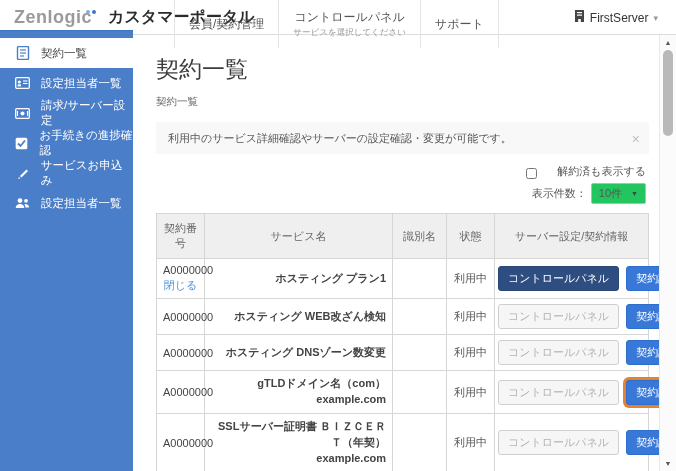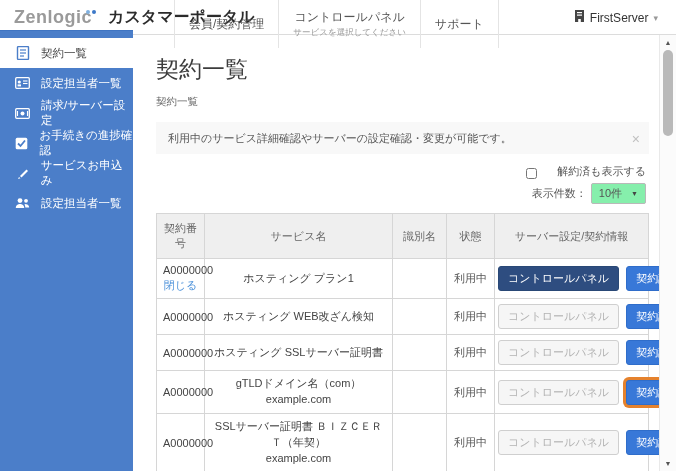--- a/index.html
+++ b/index.html
@@ -52,32 +52,32 @@
   .breadcrumb { font-size:10.5px; color:#666; margin-top:10px; }
   .notice { position:relative; margin-top:13px; background:#f8f8f8;
     padding:7px 26px 7px 12px; font-size:11px; color:#555; line-height:1.65; }
   .notice-close { position:absolute; right:9px; top:6px; font-size:14px; color:#c0c0c0; cursor:pointer; }
   .filters { display:flex; flex-direction:column; align-items:flex-end; gap:4px;
     font-size:11px; color:#555; margin-top:10px; padding-right:3px; }
   .filters .chk { display:flex; align-items:flex-end; gap:20px; cursor:pointer; }
   .filters .chk input { width:11px; height:11px; cursor:pointer; }
   .pp { display:flex; align-items:center; }
   .pp-select { display:inline-flex; align-items:center; gap:9px; border:1px solid #b9b9b9;
-    border-radius:2px; background:#86efac; padding:2px 7px; margin-left:4px; cursor:pointer; }
+    border-radius:2px; background:#22c55e; padding:2px 7px; margin-left:4px; cursor:pointer; }
   .pp-select .caret { font-size:7px; color:#444; }
 
   
   table { width:100%; border-collapse:collapse; table-layout:fixed;
     margin-top:9px; font-size:11px; color:#444; }
   col.c1{width:48px} col.c2{width:188px} col.c3{width:54px} col.c4{width:48px} col.c5{width:auto}
   th { background:#efefef; border:1px solid #d6d6d6; font-weight:400; color:#666;
     padding:7px 3px; font-size:11px; }
   td { border:1px solid #d6d6d6; padding:5px 6px; vertical-align:middle; }
   td.num { text-align:center; }
-  td.svc { text-align:center; line-height:1.45; }
+  td.svc { text-align:right; line-height:1.45;font-weight:bold; }
   td.status { text-align:center; color:#555; }
   td.actions { text-align:center; white-space:nowrap; padding:5px 3px; }
   .toggle-link { display:block; text-align:center; color:#4a90d9; margin-top:2px; cursor:pointer; }
   .btn { display:inline-block; border-radius:3px; padding:4px 9px; font-size:11px;
     cursor:pointer; border:1px solid transparent; }
   .btn-cp { background:#2e4d80; color:#fff; border-color:#294876; }
   .btn-cp.disabled { background:#f6f6f6; color:#b3b3b3; border-color:#cfcfcf; cursor:default; }
   .btn-detail { background:#3878d8; color:#fff; border-color:#2f6dca; margin-left:4px; }
   .btn-detail.highlight { box-shadow:0 0 0 3px #e5822d; }
 </style>
@@ -247,21 +247,21 @@
           <td class="svc">ホスティング WEB改ざん検知</td>
           <td></td>
           <td class="status">利用中</td>
           <td class="actions">
             <span class="btn btn-cp disabled">コントロールパネル</span>
             <span class="btn btn-detail">契約詳細</span>
           </td>
         </tr>
         <tr>
           <td class="num">A0000000</td>
-          <td class="svc">ホスティング SSLサーバー証明書</td>
+          <td class="svc">ホスティング DNSゾーン数変更</td>
           <td></td>
           <td class="status">利用中</td>
           <td class="actions">
             <span class="btn btn-cp disabled">コントロールパネル</span>
             <span class="btn btn-detail">契約詳細</span>
           </td>
         </tr>
         <tr>
           <td class="num">A0000000</td>
           <td class="svc">

